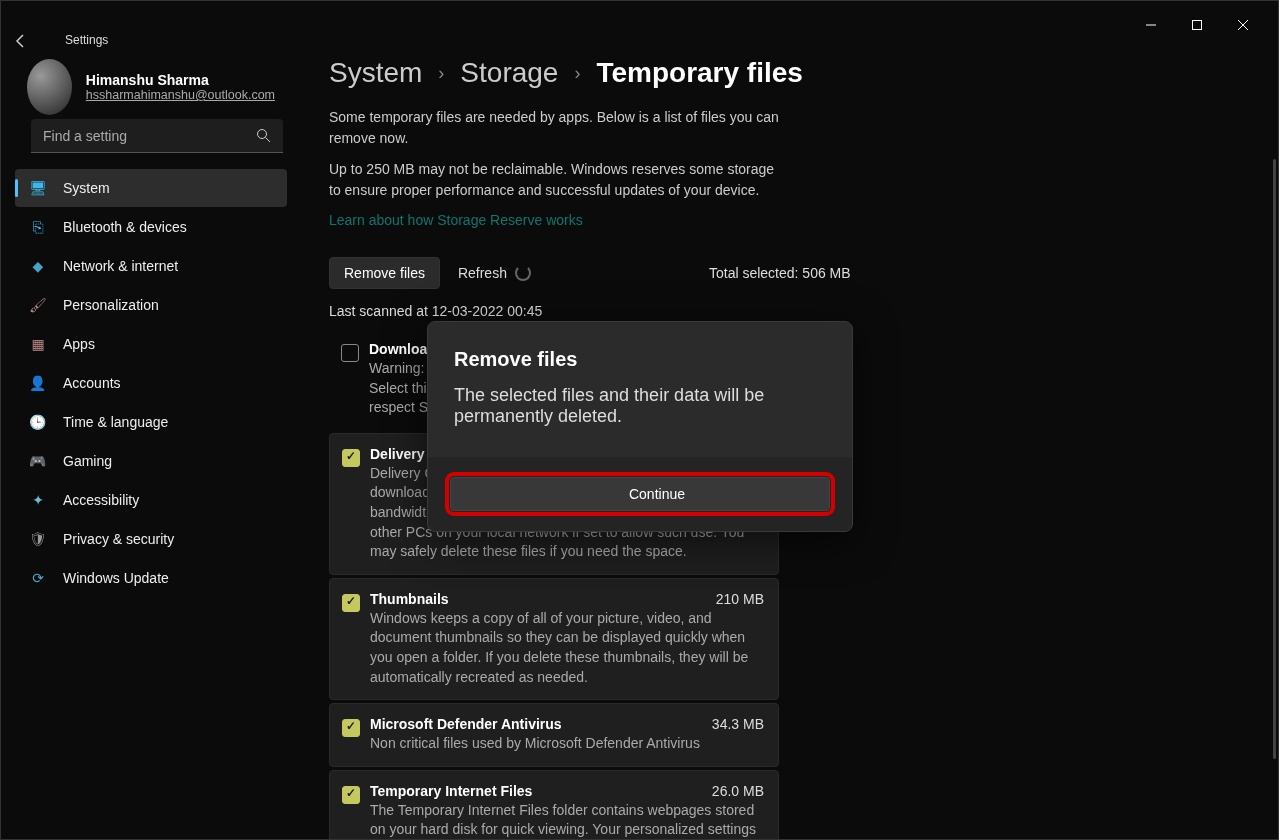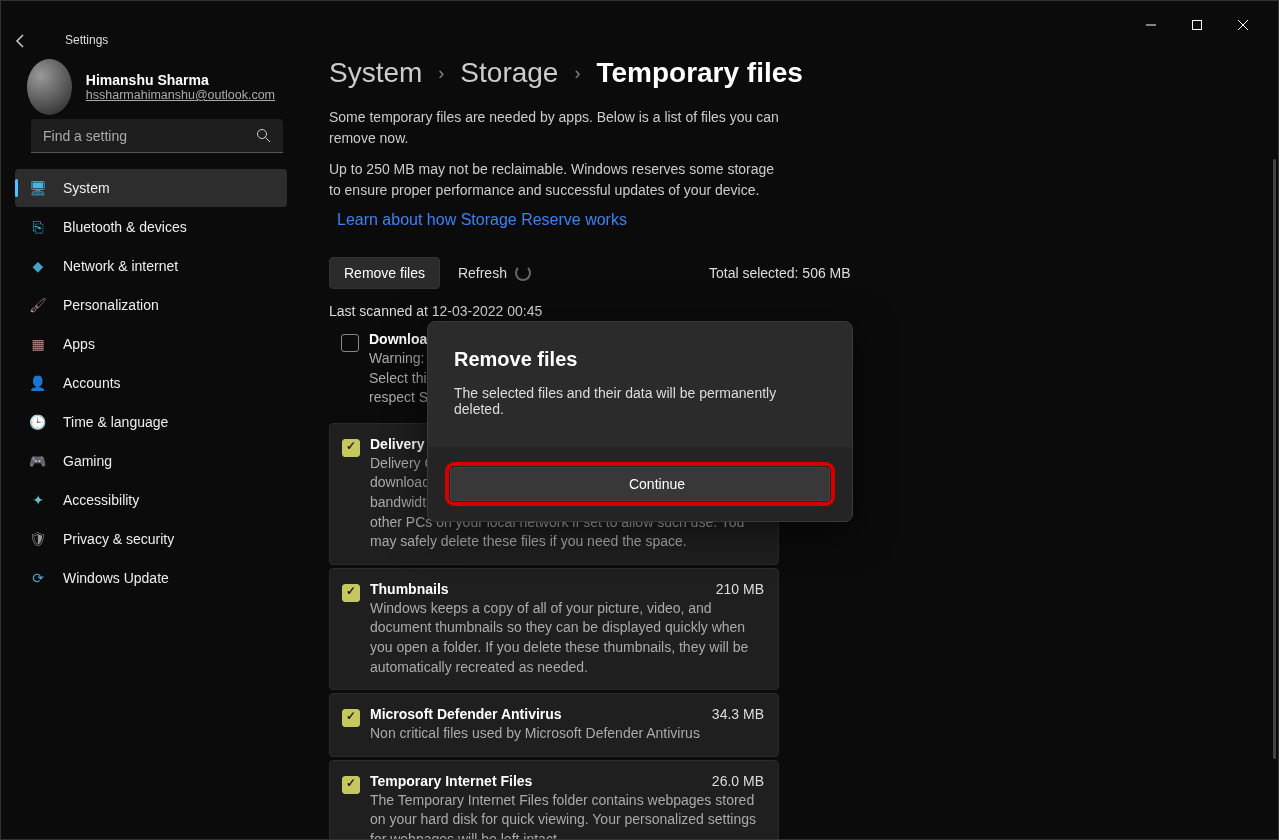--- a/index.html
+++ b/index.html
@@ -36,46 +36,46 @@
 .nav-item.active::before { content: ""; position: absolute; left: 0; top: 10px; bottom: 10px; width: 3px; background: #4cc2ff; border-radius: 2px; }
 .nav-icon { width: 18px; height: 18px; display: flex; align-items: center; justify-content: center; font-size: 14px; }
 
 
 .breadcrumb { display: flex; align-items: center; gap: 16px; font-size: 28px; color: #ccc; margin-bottom: 18px; }
 .breadcrumb .current { color: #fff; font-weight: 600; }
 .chev { font-size: 18px; color: #888; }
 
 .intro { color: #ccc; font-size: 14px; line-height: 1.5; max-width: 460px; margin-bottom: 10px; }
 .intro2 { color: #ccc; font-size: 14px; line-height: 1.5; max-width: 460px; margin-bottom: 10px; }
-.link { color: #3b82f6; font-size: 16px; cursor: pointer; margin-left: 8px; }
+.link { color: #0f766e; font-size: 14px; cursor: pointer; }
 
 
 .action-row { display: flex; align-items: center; gap: 18px; margin: 28px 0 14px 0; }
 .btn { background: #2b2b2b; border: 1px solid #333; color: #fff; padding: 7px 14px; border-radius: 4px; font-size: 14px; cursor: pointer; }
 .refresh { display: flex; align-items: center; gap: 8px; color: #ddd; font-size: 14px; cursor: pointer; }
 .spinner { width: 16px; height: 16px; border: 2px solid #666; border-top-color: transparent; border-radius: 50%; }
 .total { margin-left: auto; margin-right: 0; color: #ddd; font-size: 14px; padding-right: 8px; position: absolute; left: 630px; }
-.scanned { color: #ddd; font-size: 14px; }
+.scanned { color: #ddd; font-size: 14px; margin-bottom: 10px; }
 
 
 .file-list { width: 450px; }
 .file-card { background: #1f1f1f; border: 1px solid #2a2a2a; border-radius: 4px; padding: 12px 14px 12px 12px; margin-bottom: 3px; display: flex; gap: 10px; }
 .file-card.plain { background: transparent; border: none; }
 .check { width: 18px; height: 18px; border: 1px solid #888; border-radius: 3px; margin-top: 3px; flex-shrink: 0; cursor: pointer; position: relative; }
 .check.checked { background: #c5c85f; border-color: #c5c85f; }
 .check.checked::after { content: "✓"; position: absolute; color: #222; font-size: 12px; font-weight: bold; left: 3px; top: -1px; }
 .file-body { flex: 1; }
 .file-head { display: flex; justify-content: space-between; }
 .file-title { font-weight: 600; color: #fff; font-size: 14px; }
 .file-size { color: #ddd; font-size: 14px; }
 .file-desc { color: #aaa; font-size: 14px; line-height: 1.4; margin-top: 2px; }
 .dialog { position: absolute; left: 426px; top: 320px; width: 426px; background: #2b2b2b; border: 1px solid #3a3a3a; border-radius: 8px; box-shadow: 0 8px 40px rgba(0,0,0,0.6); }
 .dialog-body { padding: 26px 26px 30px 26px; }
 .dialog-title { font-size: 20px; font-weight: 600; margin-bottom: 14px; }
-.dialog-text { font-size: 14px; color: #ddd; }
+.dialog-text { font-size: 18px; color: #ddd; }
 .dialog-footer { background: #242424; padding: 20px 22px; display: flex; gap: 10px; border-radius: 0 0 8px 8px; }
 .dlg-btn { flex: 1; height: 34px; background: #383838; border: 1px solid #444; border-radius: 4px; color: #fff; font-size: 14px; cursor: pointer; display: flex; align-items: center; justify-content: center; padding-left: 34px; }
 .dlg-btn.highlight { outline: 4px solid #d40000; outline-offset: 1px; }
 
 
 .vscroll { position: absolute; right: 2px; top: 110px; width: 3px; height: 600px; background: #444; border-radius: 2px; }
 
 .ic-display { color:#3bb8e8; }
 .ic-bt { color:#3bb8e8; }
 .ic-net { color:#49a0c8; }

